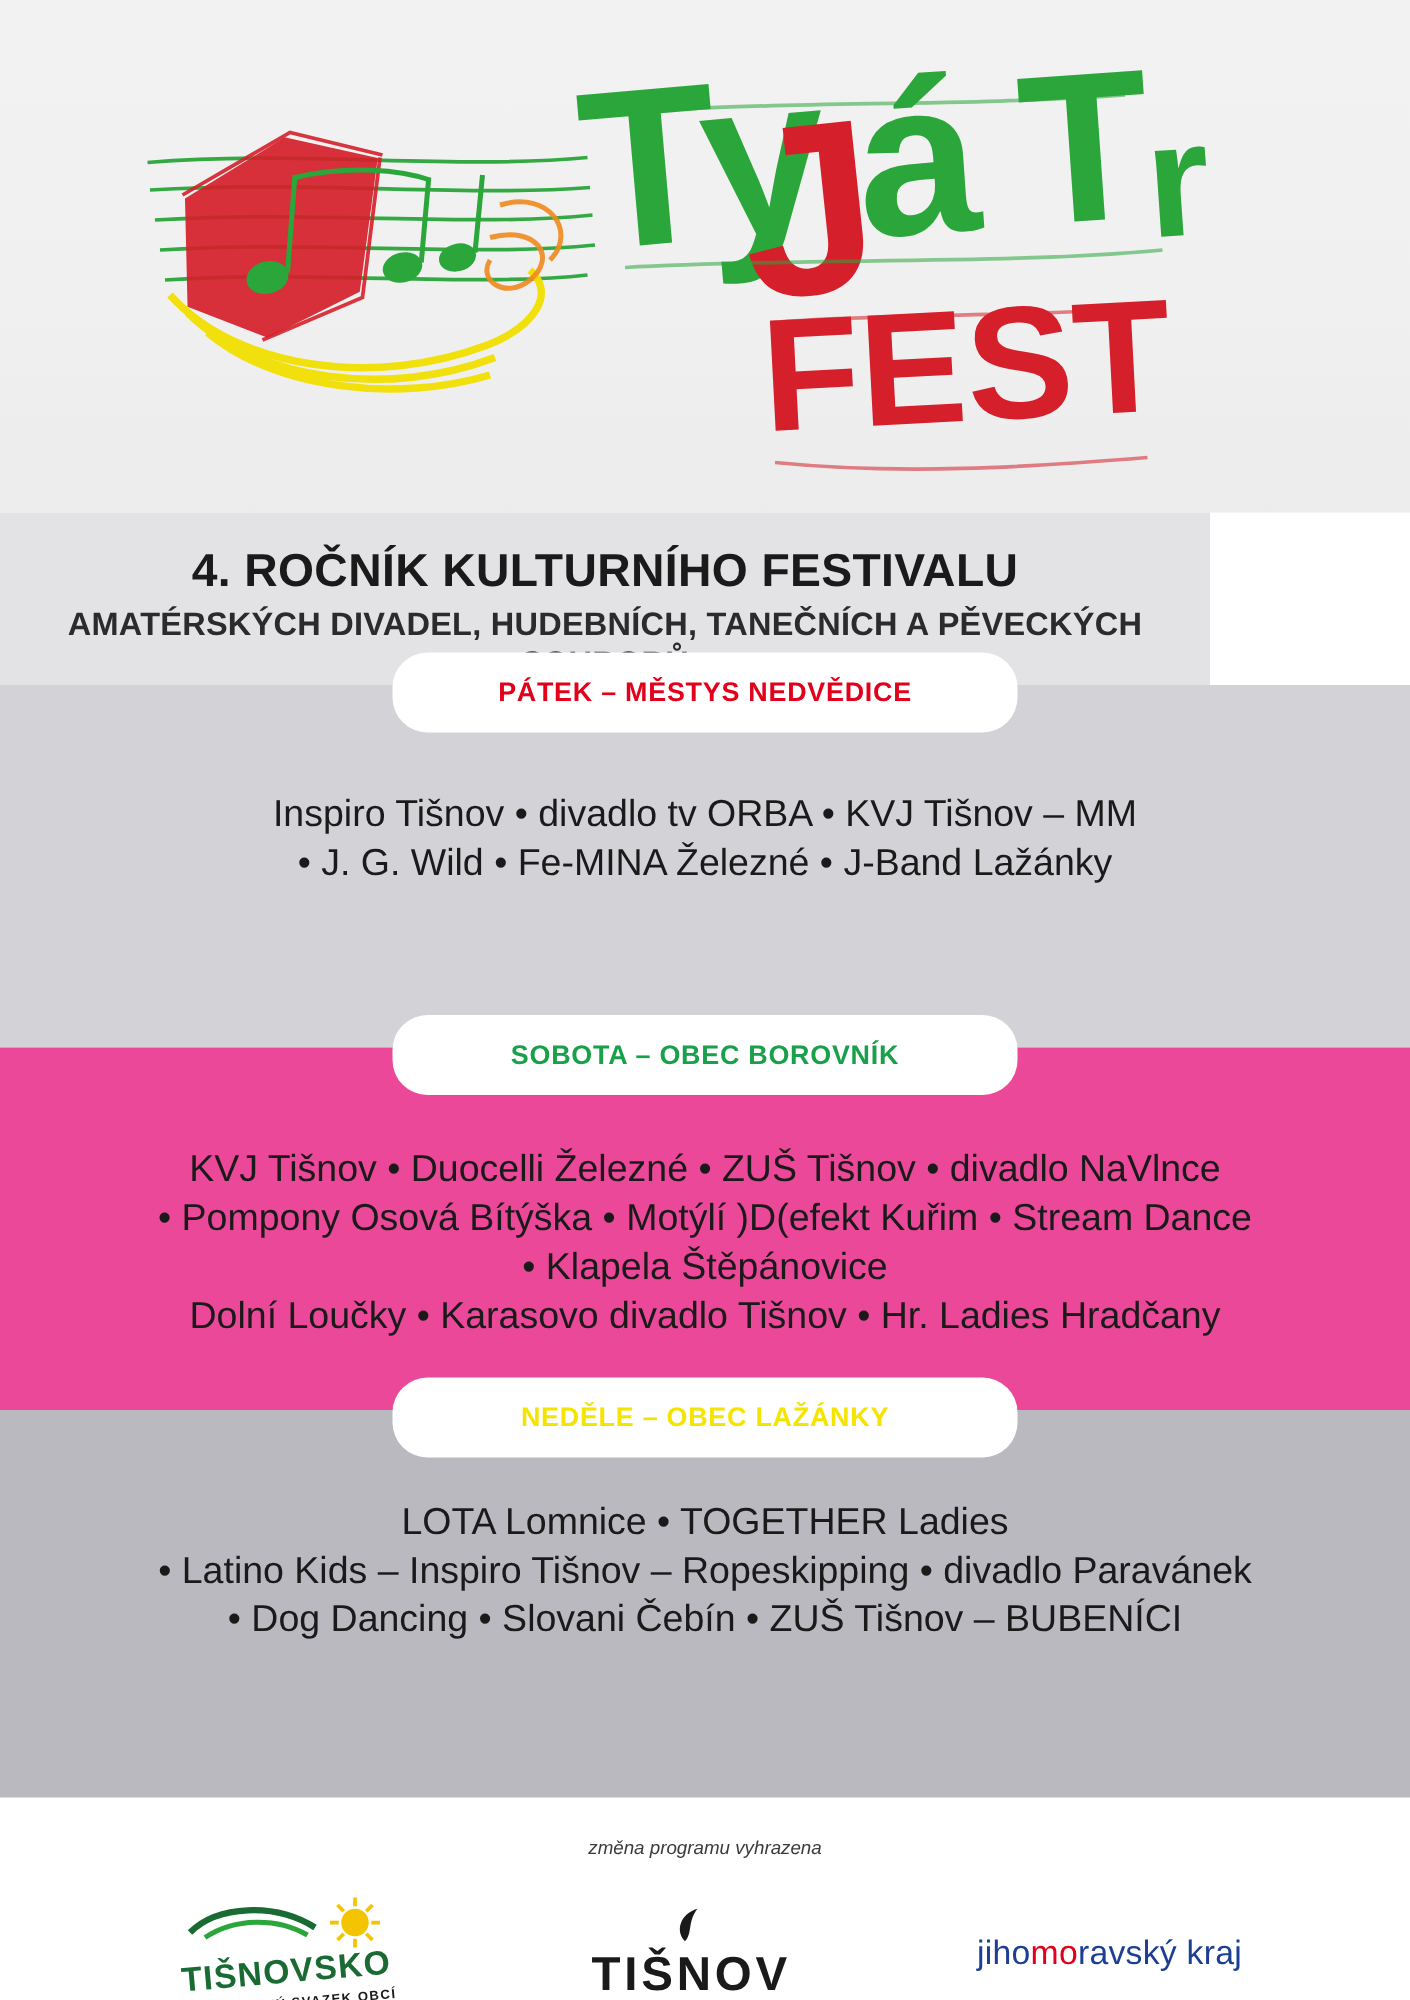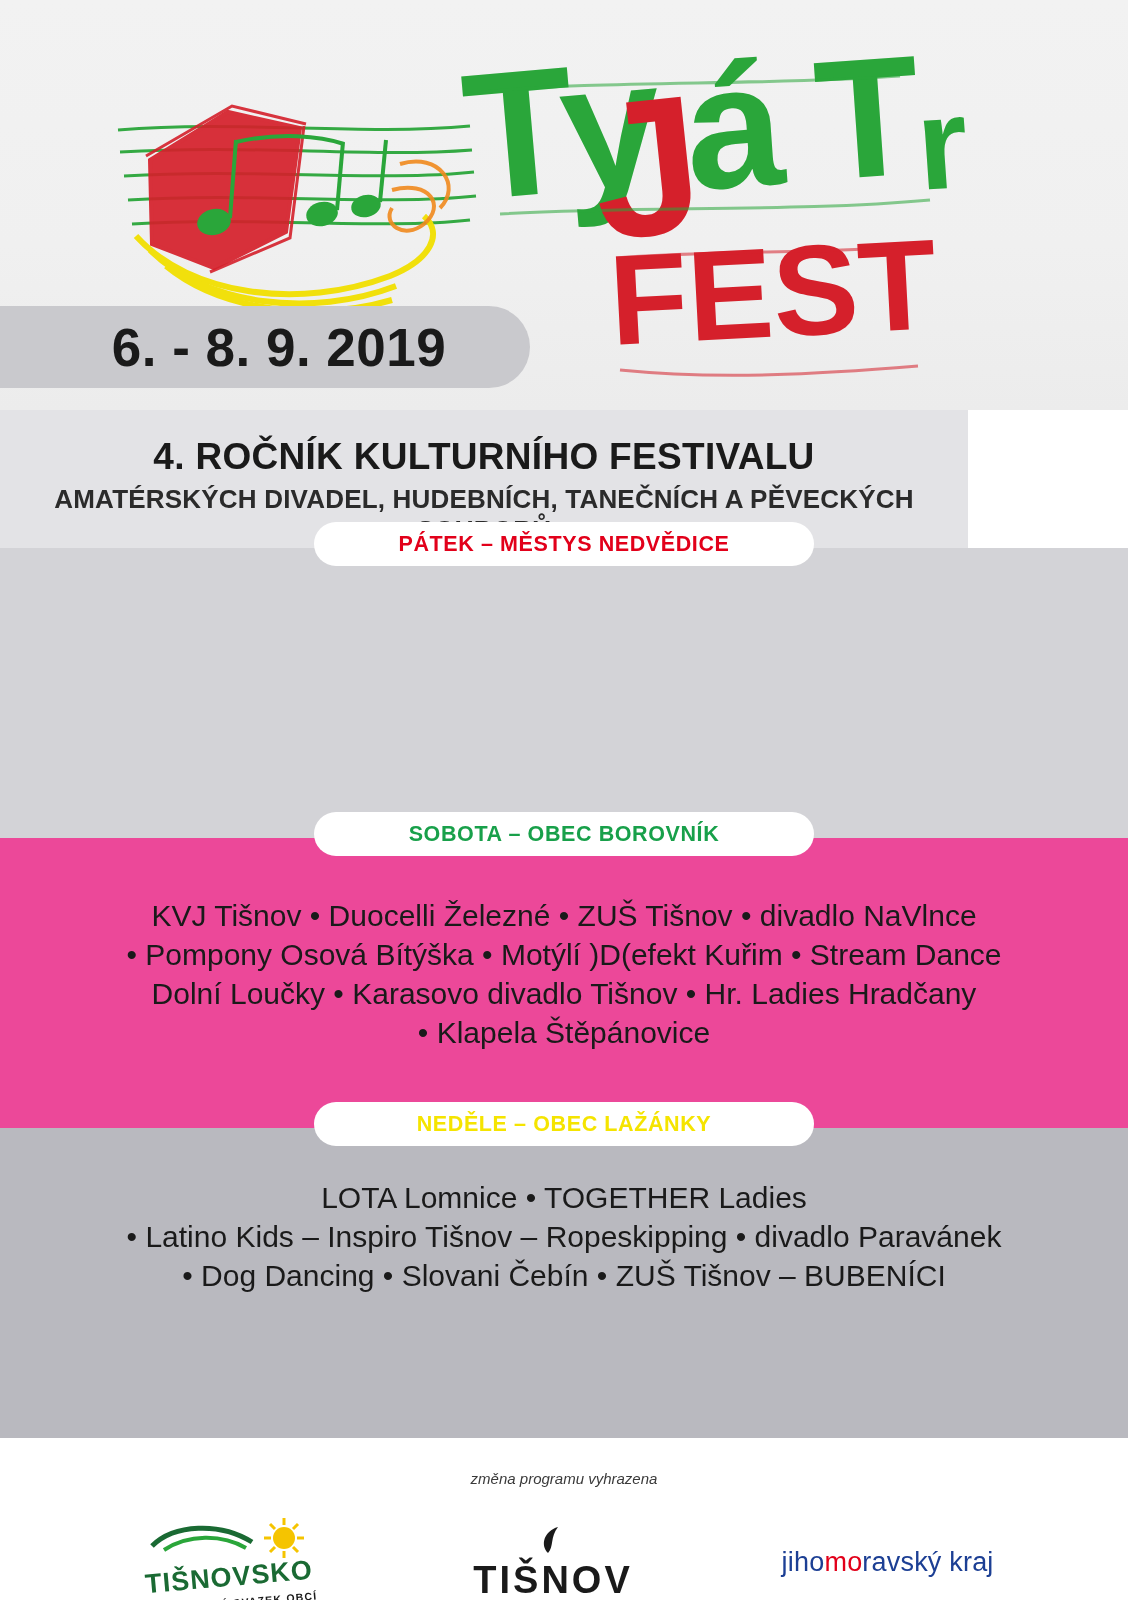--- a/index.html
+++ b/index.html
@@ -94,21 +94,21 @@
   }
   .day-friday   { background: #d3d3d7; height: 290px; }
   .day-saturday { background: #ec4899; height: 290px; }
   .day-sunday   { background: #b9b9bf; height: 310px; }
 
   .pill {
     position: relative;
     margin: 0 auto;
     background: #ffffff;
     border-radius: 28px;
-    height: 44px;
+    height: 64px;
     display: flex;
     align-items: center;
     justify-content: center;
     font-size: 21.5px;
     font-weight: bold;
     letter-spacing: 0.6px;
     width: 500px;
   }
   .pill-friday   { top: -26px; color: #e2001a; }
   .pill-saturday { top: -26px; color: #18a04a; }
@@ -245,41 +245,42 @@
           <path d="M482 92 C 600 80, 760 86, 900 76"></path>
           <path d="M500 214 C 640 206, 800 212, 930 200"></path>
         </g>
         <g stroke="#d5202b" stroke-width="3" fill="none" opacity="0.55">
           <path d="M620 370 C 720 380, 820 374, 918 366"></path>
           <path d="M616 258 C 716 250, 820 254, 916 246"></path>
         </g>
       </svg>
     </div>
 
-    <div class="date-banner">
-      <span>6. - 8. 9. 2019</span>
-    </div>
   </div>
 
   <div class="subtitle-band">
     <div class="subtitle-main">4. ROČNÍK KULTURNÍHO FESTIVALU</div>
     <div class="subtitle-sub">AMATÉRSKÝCH DIVADEL, HUDEBNÍCH, TANEČNÍCH A PĚVECKÝCH SOUBORŮ</div>
   </div>
 
   <div class="day-block day-friday">
     <div class="pill pill-friday">PÁTEK – MĚSTYS NEDVĚDICE</div>
+    <div class="lineup lineup-friday">
+      <div>Inspiro Tišnov • divadlo tv ORBA • KVJ Tišnov – MM</div>
+      <div>• J. G. Wild • Fe-MINA Železné • J-Band Lažánky</div>
+    </div>
   </div>
 
   <div class="day-block day-saturday">
     <div class="pill pill-saturday">SOBOTA – OBEC BOROVNÍK</div>
     <div class="lineup lineup-saturday">
       <div>KVJ Tišnov • Duocelli Železné • ZUŠ Tišnov • divadlo NaVlnce</div>
       <div>• Pompony Osová Bítýška • Motýlí )D(efekt Kuřim • Stream Dance</div>
+      <div>• Klapela Štěpánovice</div>
       <div>Dolní Loučky • Karasovo divadlo Tišnov • Hr. Ladies Hradčany</div>
-      <div>• Klapela Štěpánovice</div>
     </div>
   </div>
 
   <div class="day-block day-sunday">
     <div class="pill pill-sunday">NEDĚLE – OBEC LAŽÁNKY</div>
     <div class="lineup lineup-sunday">
       <div>LOTA Lomnice • TOGETHER Ladies</div>
       <div>• Latino Kids – Inspiro Tišnov – Ropeskipping • divadlo Paravánek</div>
       <div>• Dog Dancing • Slovani Čebín • ZUŠ Tišnov – BUBENÍCI</div>
     </div>

